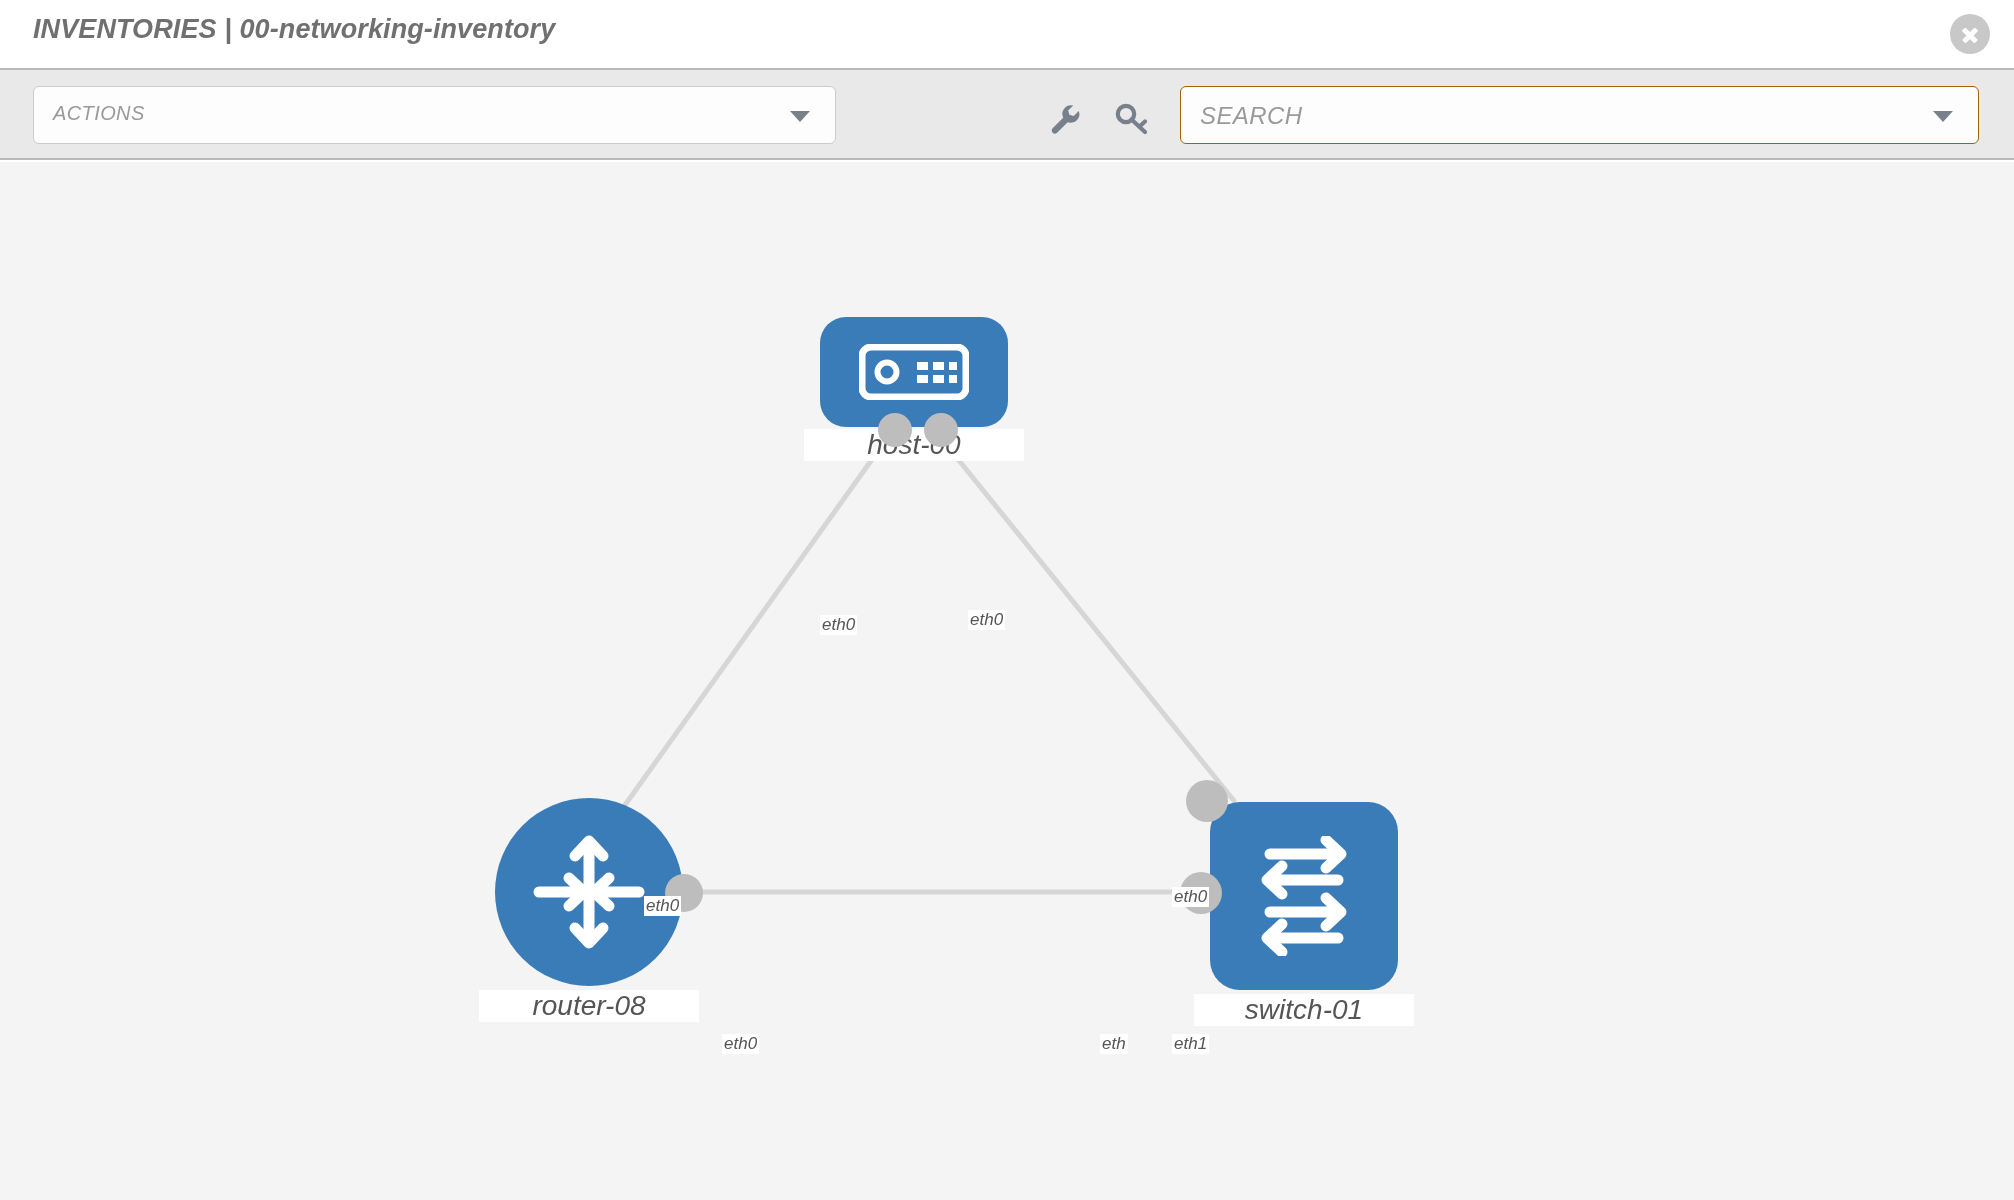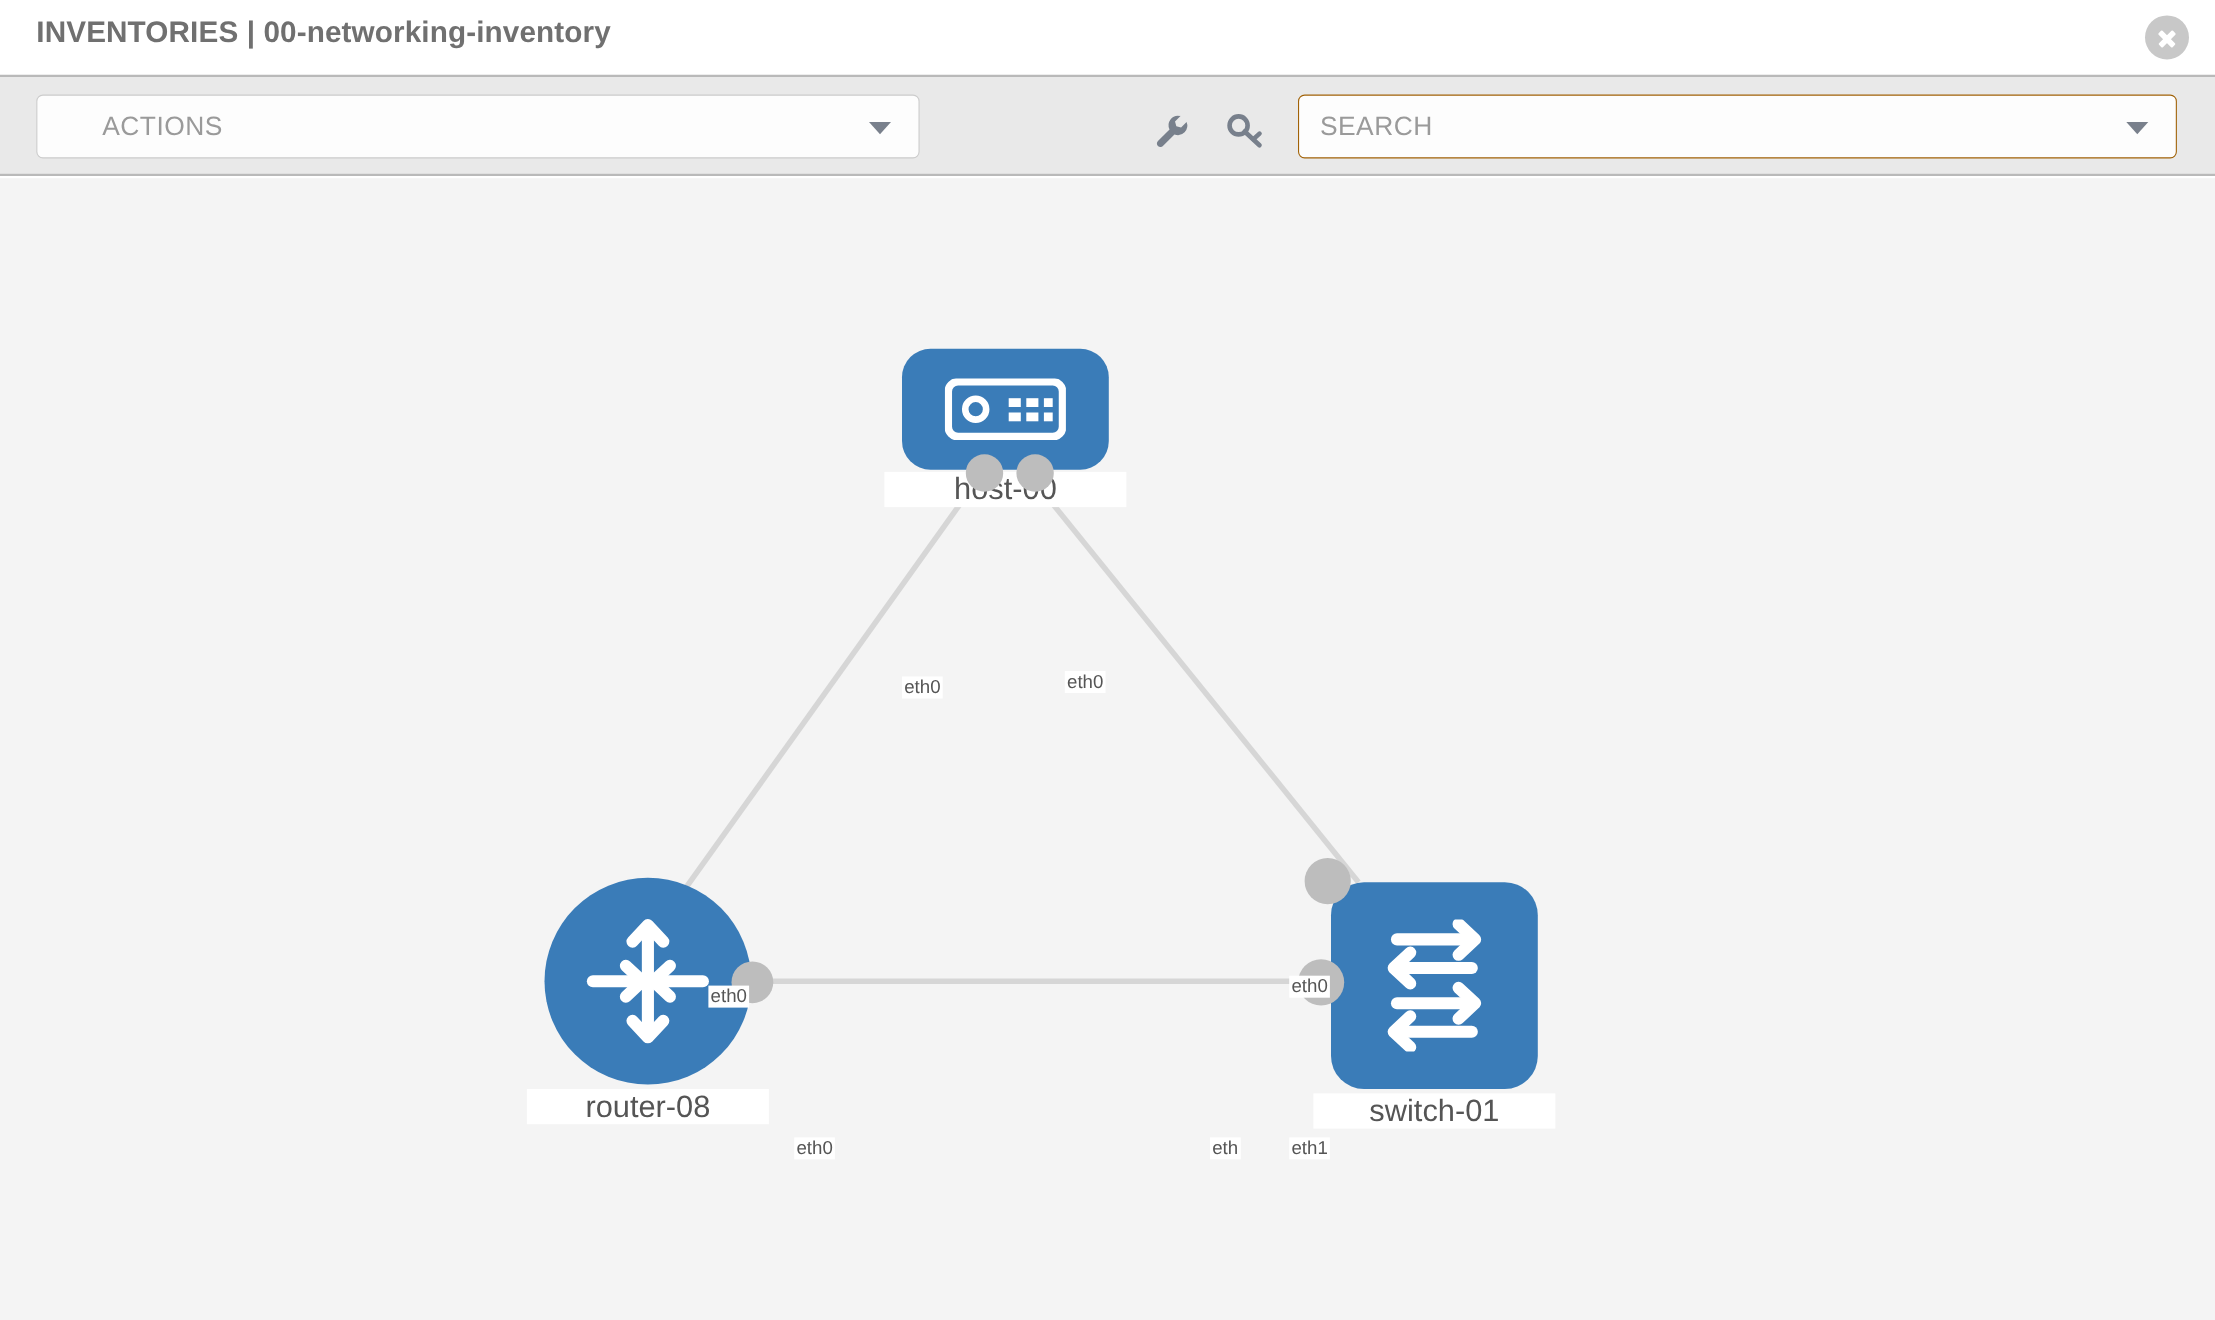--- a/index.html
+++ b/index.html
@@ -2,21 +2,21 @@
 <html><head>
 <meta charset="utf-8">
 <style>
   * { box-sizing: border-box; margin: 0; padding: 0; }
   html, body {
     width: 2014px; height: 1200px;
     font-family: "Liberation Sans", sans-serif;
     background: #ffffff;
     overflow: hidden;
   }
-  #app { position: relative; width: 2014px; height: 1200px; }
+  #app { position: relative; width: 2014px; height: 1200px; font-style: italic; }
 
   
   .header {
     position: absolute; left: 0; top: 0; width: 2014px; height: 68px;
     background: #ffffff;
   }
   .page-title {
     position: absolute; left: 33px; top: 14px;
     font-size: 27px; font-weight: bold; color: #707070;
     letter-spacing: 0.1px; white-space: nowrap;
@@ -44,21 +44,21 @@
     border-bottom: 2px solid #b9b9b9;
   }
   .actions-select {
     position: absolute; left: 33px; top: 16px;
     width: 803px; height: 58px;
     background: #fdfdfd; border: 1px solid #cccccc; border-radius: 6px;
     cursor: pointer;
   }
   .actions-select .label {
     position: absolute; left: 19px; top: 15px;
-    font-size: 24px; color: #9a9a9a; letter-spacing: 0.4px; margin-left: 40px;
+    font-size: 20px; color: #9a9a9a; letter-spacing: 0.4px;
   }
   .caret {
     position: absolute; width: 0; height: 0;
     border-left: 10px solid transparent;
     border-right: 10px solid transparent;
     border-top: 11px solid #79808c;
   }
   .actions-select .caret { right: 25px; top: 24px; }
 
   .tool-icon {

